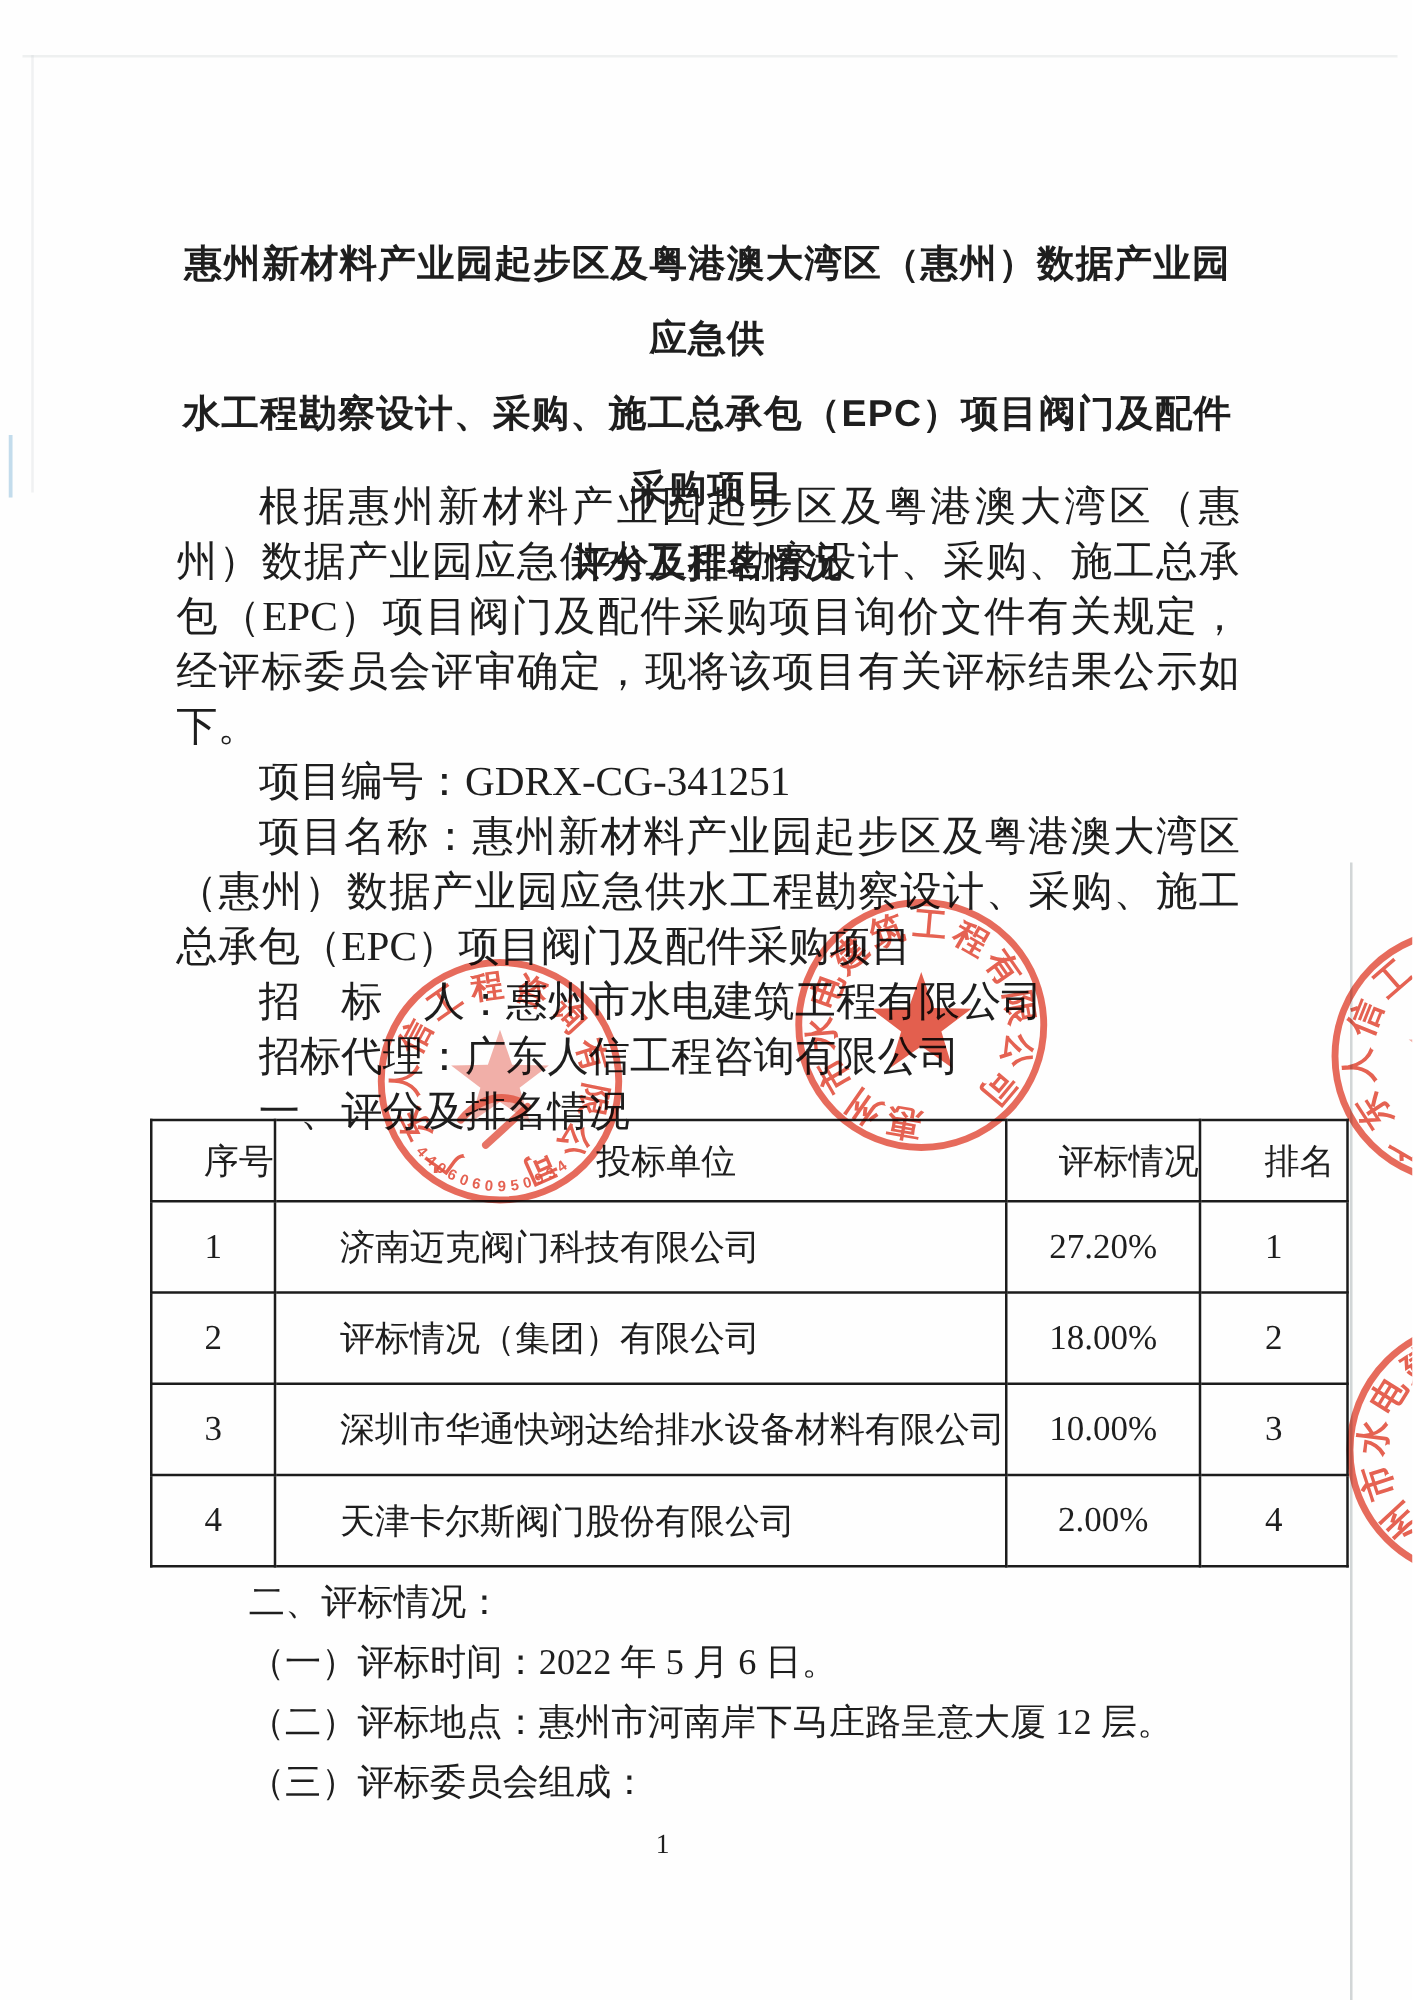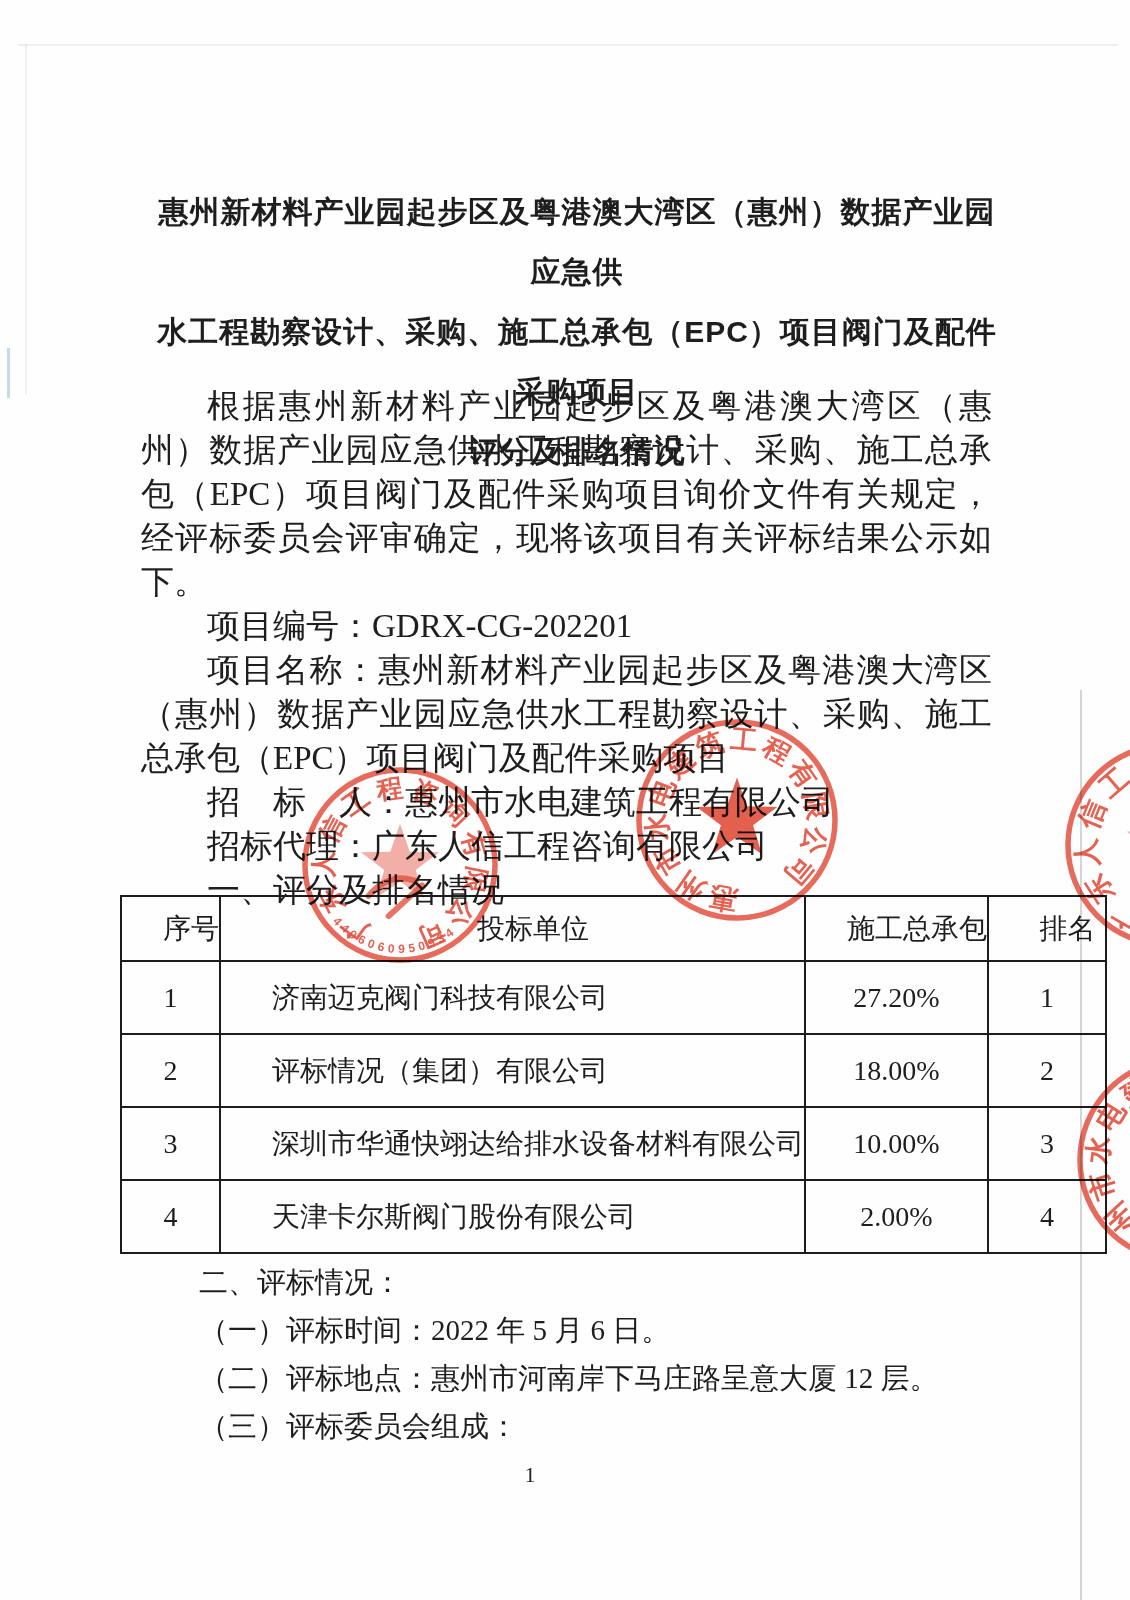--- a/index.html
+++ b/index.html
@@ -12,21 +12,21 @@
     color:#1e1e1e;
   }
   
   .scan-line{position:absolute;background:#c6ccce;pointer-events:none;}
   .scan-top{left:18px;top:44px;width:1100px;height:2px;opacity:.28;}
   .scan-left{left:25px;top:44px;width:2px;height:350px;opacity:.25;}
   .scan-right{left:1080px;top:690px;width:2px;height:910px;opacity:.6;background:#b4babc;}
   .scan-blue{left:7px;top:348px;width:3px;height:50px;background:#a9cde4;opacity:.7;}
 
   .title-block{
-    position:absolute;left:151px;top:182px;width:852px;
+    position:absolute;left:140px;top:182px;width:852px;
     text-align:center;font-family:"Liberation Sans","DejaVu Sans",sans-serif;
     font-weight:bold;font-size:30px;line-height:60px;letter-spacing:1px;
   }
   .doc-flow{
     position:absolute;left:141px;top:368px;width:851px;
     font-size:33px;line-height:44px;margin-top:16px;
   }
   .doc-flow p{margin:0;text-indent:2em;text-align:justify;text-justify:inter-ideograph;}
   .section-title{font-weight:500;}
 
@@ -69,39 +69,39 @@
   <div class="scan-line scan-blue"></div>
 
   <div class="title-block">
     <div>惠州新材料产业园起步区及粤港澳大湾区（惠州）数据产业园应急供</div>
     <div>水工程勘察设计、采购、施工总承包（EPC）项目阀门及配件采购项目</div>
     <div>评分及排名情况</div>
   </div>
 
   <div class="doc-flow">
     <p>根据惠州新材料产业园起步区及粤港澳大湾区（惠州）数据产业园应急供水工程勘察设计、采购、施工总承包（EPC）项目阀门及配件采购项目询价文件有关规定，经评标委员会评审确定，现将该项目有关评标结果公示如下。</p>
-    <p>项目编号：GDRX-CG-202201</p>
+    <p>项目编号：GDRX-CG-341251</p>
     <p>项目名称：惠州新材料产业园起步区及粤港澳大湾区（惠州）数据产业园应急供水工程勘察设计、采购、施工总承包（EPC）项目阀门及配件采购项目</p>
     <p>招　标　人：惠州市水电建筑工程有限公司</p>
     <p>招标代理：广东人信工程咨询有限公司</p>
     <p class="section-title">一、评分及排名情况</p>
   </div>
 
   <table class="results-table">
     <colgroup>
         <col style="width:72px">
         <col style="width:501px">
         <col style="width:147px">
         <col style="width:118px">
       </colgroup>
     <tbody>
         <tr>
       <th>序号</th>
       <th>投标单位</th>
-      <th>施工总承包</th>
+      <th>评标情况</th>
       <th>排名</th>
     </tr>
     <tr>
       <td>1</td>
       <td class="c-company">济南迈克阀门科技有限公司</td>
       <td>27.20%</td>
       <td>1</td>
     </tr>
     <tr>
       <td>2</td>

